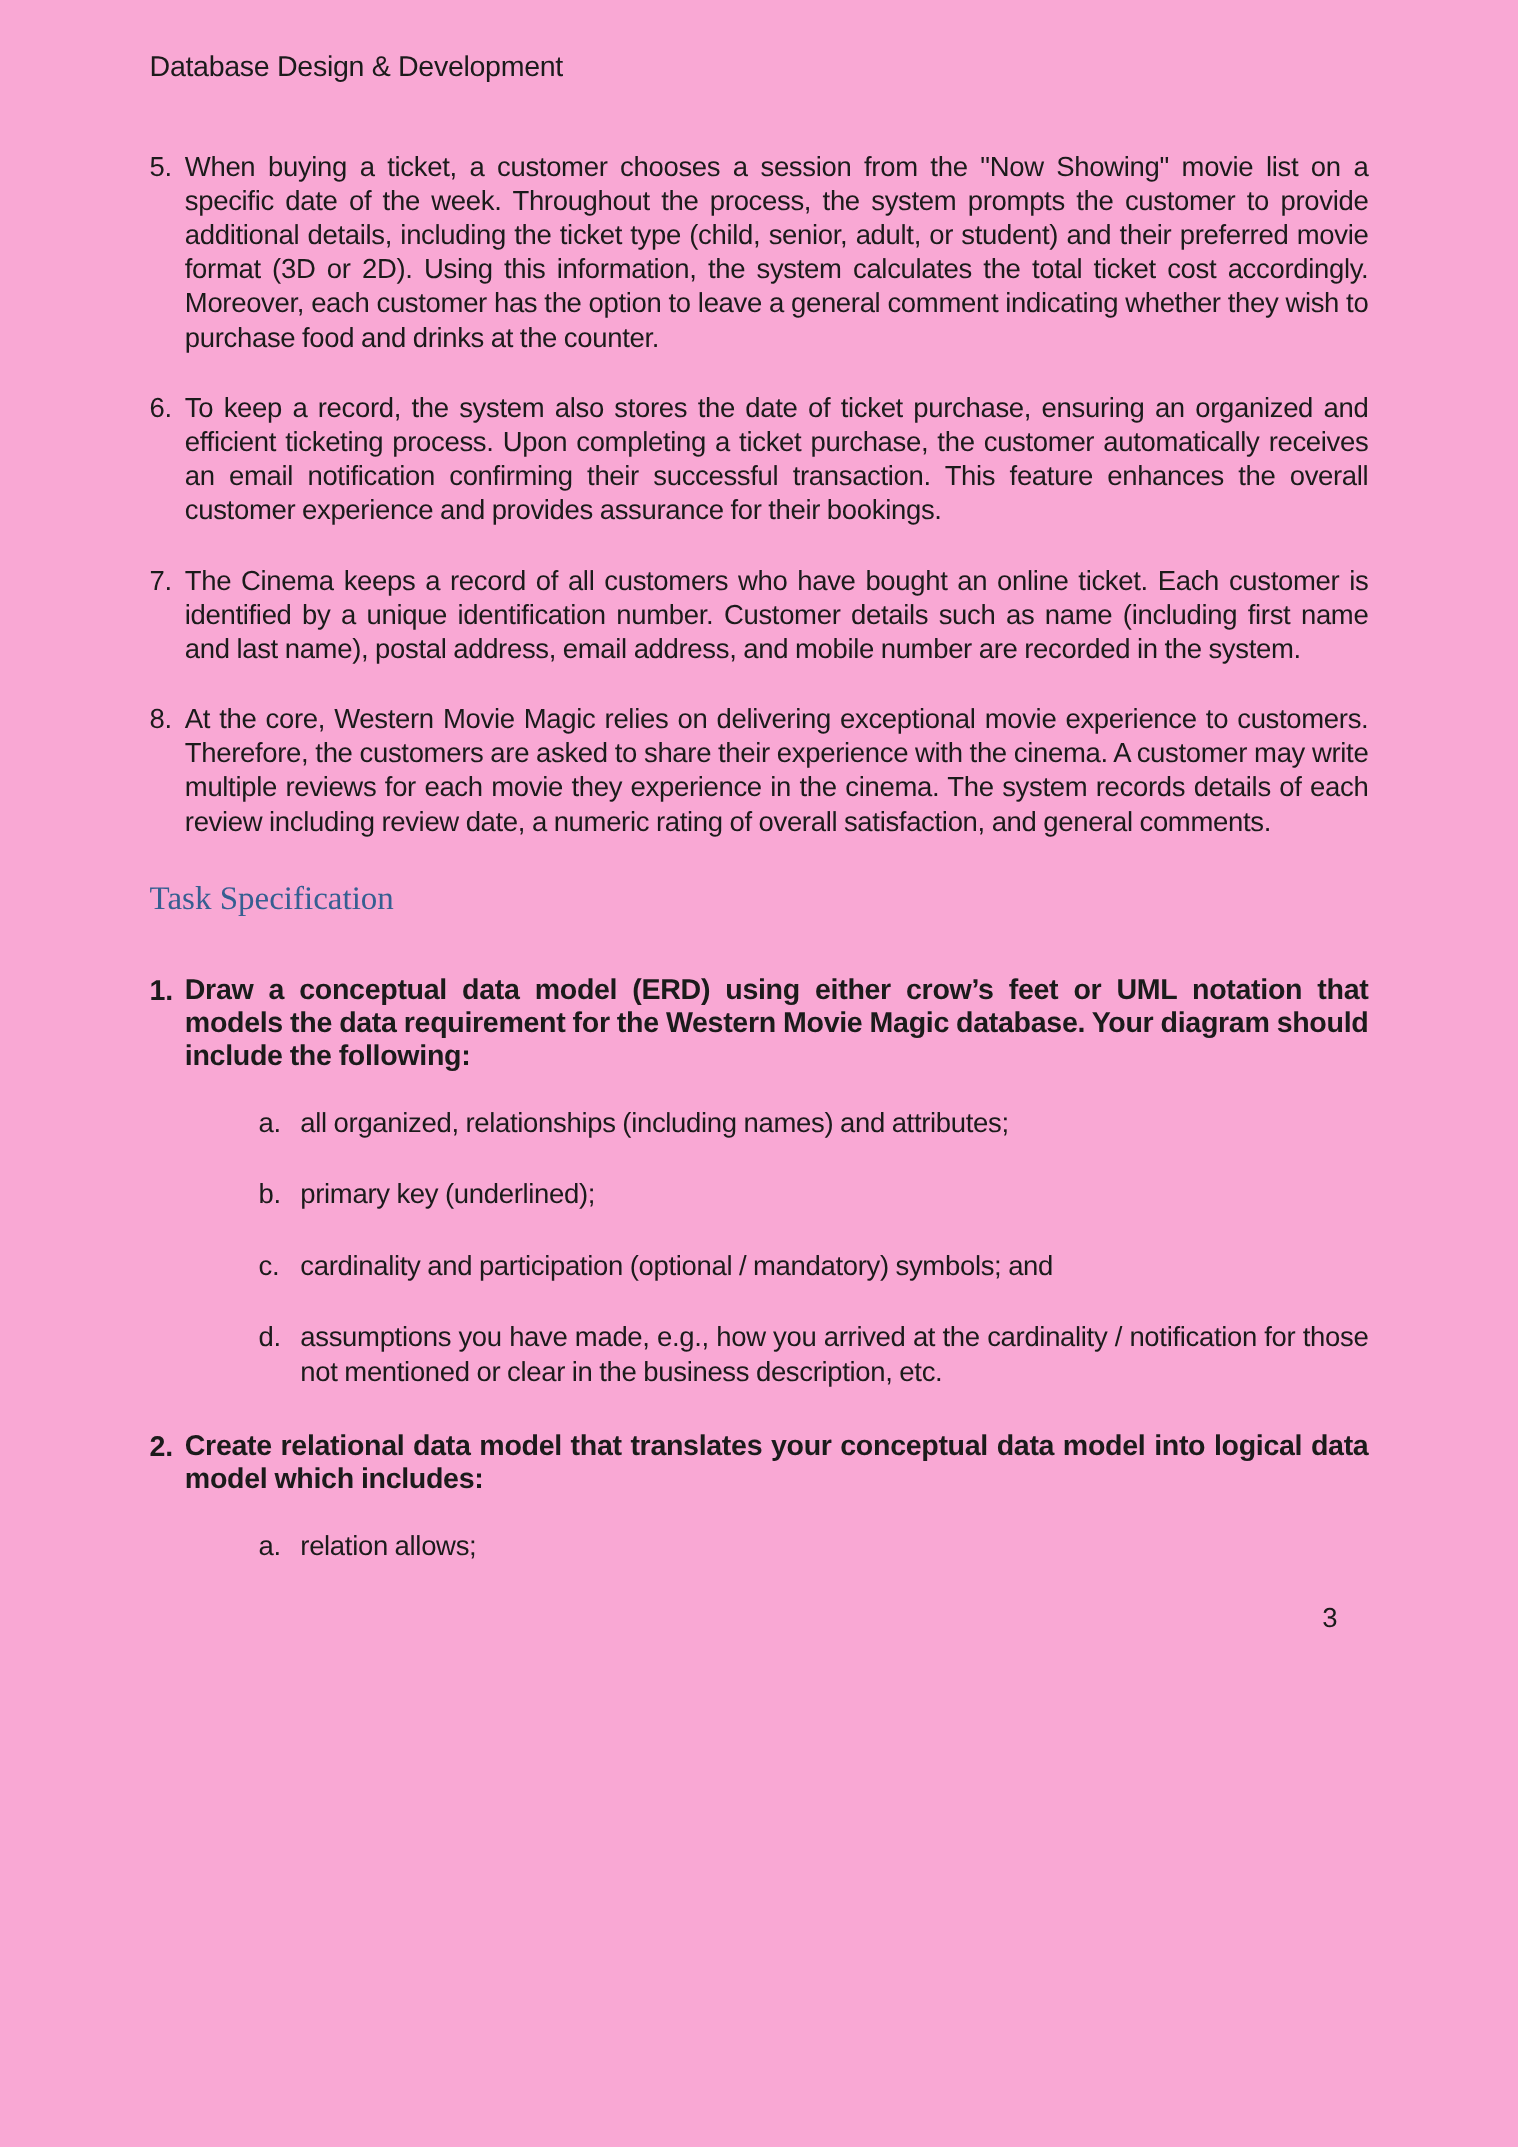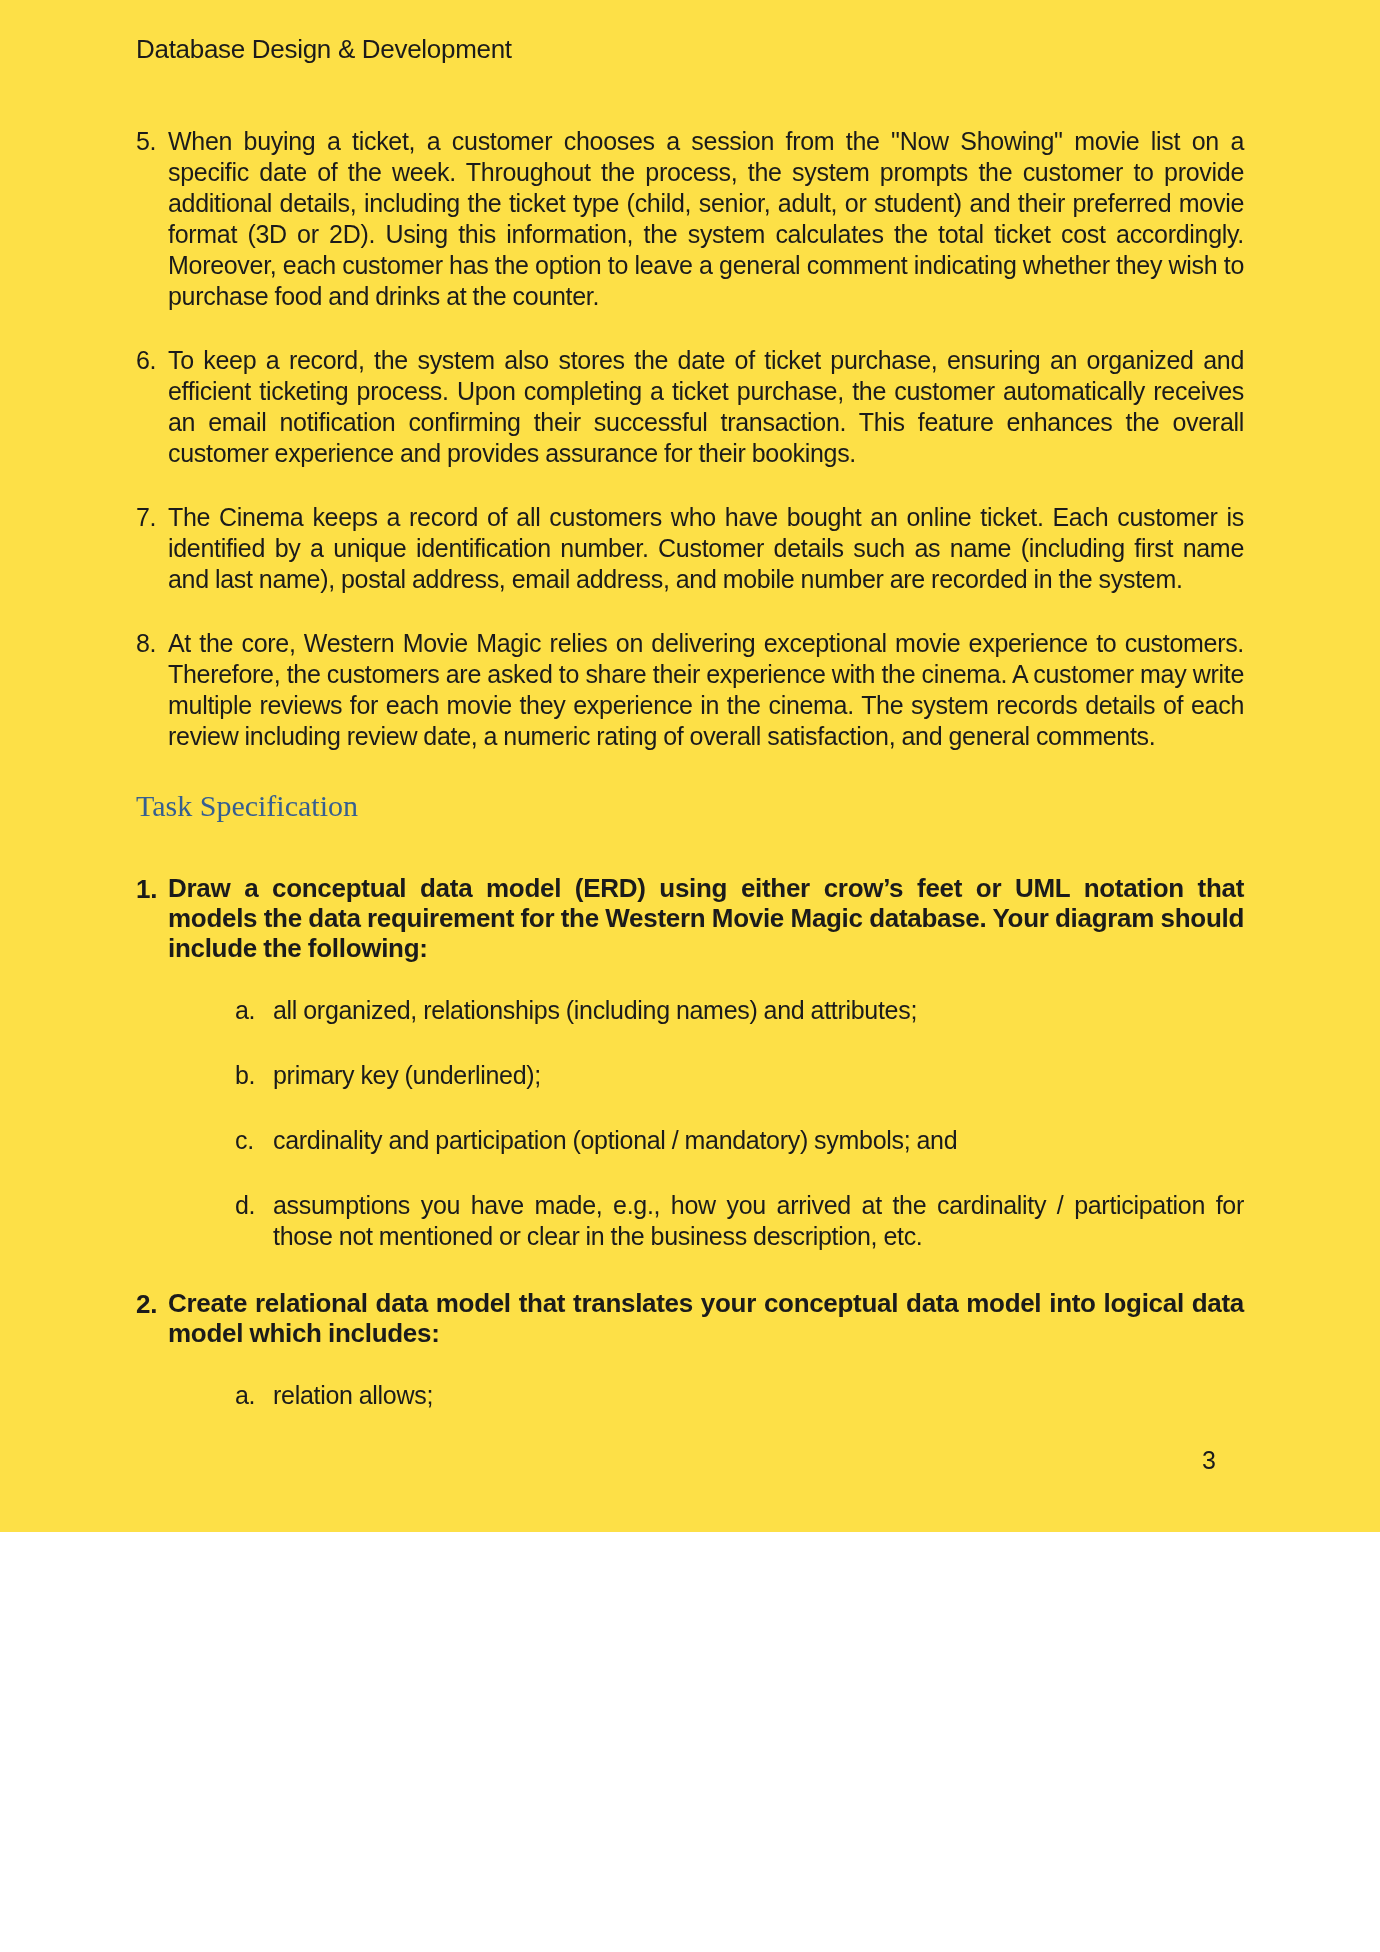--- a/index.html
+++ b/index.html
@@ -1,25 +1,25 @@
 <!DOCTYPE html>
 <html><head>
 <meta charset="utf-8">
 <style>
   * { margin: 0; padding: 0; box-sizing: border-box; }
   html, body { background: #ffffff; }
   .page {
     position: relative;
     width: 1380px;
-    height: 1532px;
+    height: 1952px;
     margin: 0 auto;
-    background: #fde047;
+    background: #f9a8d4;
     font-family: "Liberation Sans", sans-serif;
     color: #1b1b1b;
-    padding: 34px 136px 0 136px;
+    padding: 45px 136px 0 136px;
     overflow: hidden;
   }
   .doc-header {
     font-size: 26px;
     line-height: 30px;
     letter-spacing: -0.3px;
     margin-bottom: 62px;
   }
   .body-text {
     font-size: 25px;
@@ -140,21 +140,21 @@
     <div class="item-body">primary key (underlined);</div>
   </div>
 
   <div class="sub-item body-text">
     <span class="letter">c.</span>
     <div class="item-body">cardinality and participation (optional / mandatory) symbols; and</div>
   </div>
 
   <div class="sub-item body-text task-gap">
     <span class="letter">d.</span>
-    <div class="item-body">assumptions you have made, e.g., how you arrived at the cardinality / participation for those not mentioned or clear in the business description, etc.</div>
+    <div class="item-body">assumptions you have made, e.g., how you arrived at the cardinality / notification for those not mentioned or clear in the business description, etc.</div>
   </div>
 
   <div class="task-item">
     <span class="num">2.</span>
     <div class="item-body">Create relational data model that translates your conceptual data model into logical data model which includes:</div>
   </div>
 
   <div class="sub-item body-text">
     <span class="letter">a.</span>
     <div class="item-body">relation allows;</div>

